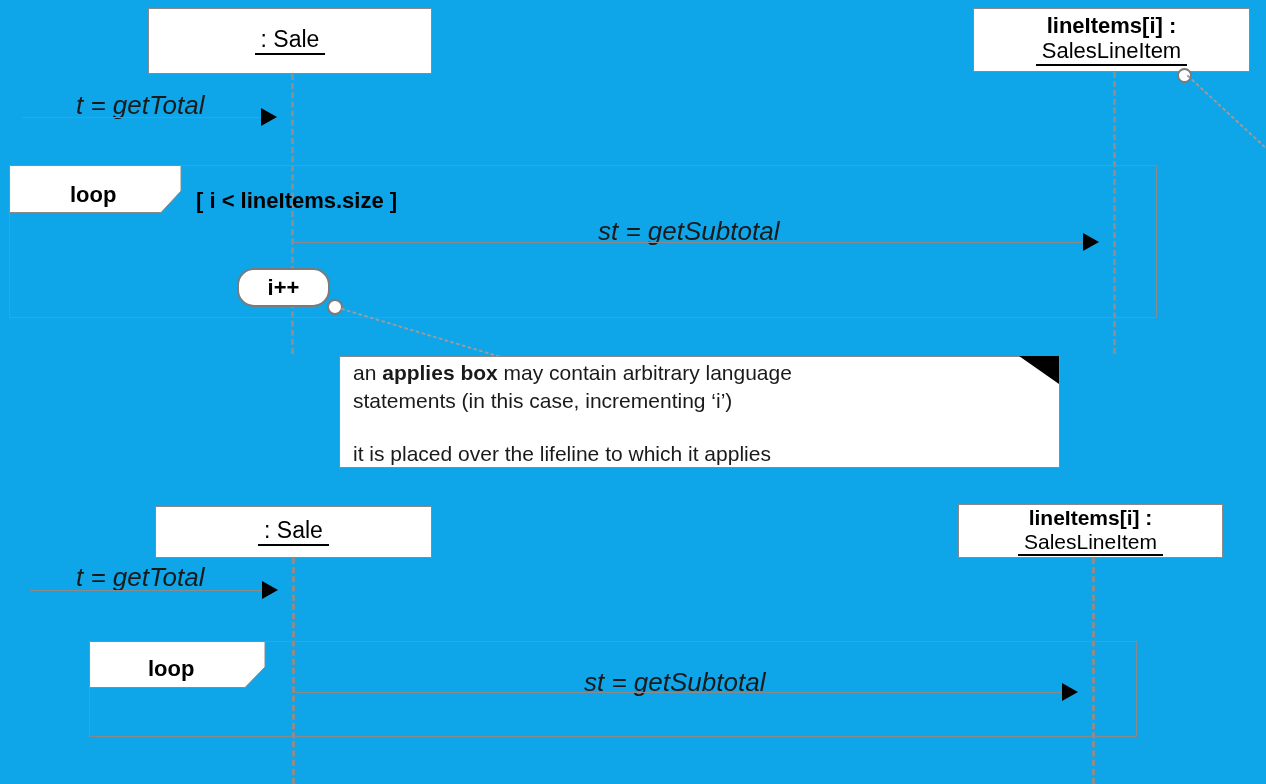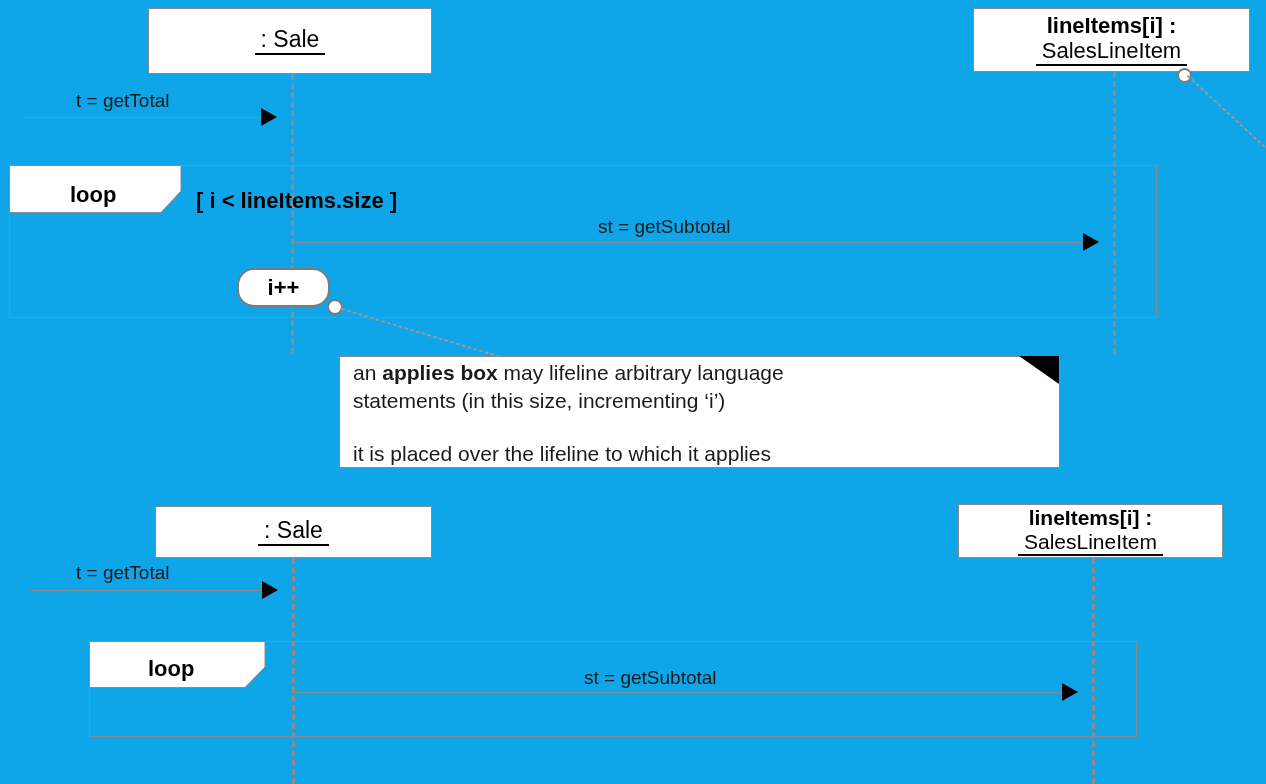--- a/index.html
+++ b/index.html
@@ -60,22 +60,23 @@
     position: absolute;
     width: 0;
     height: 0;
     border-top: 9px solid transparent;
     border-bottom: 9px solid transparent;
     border-left: 16px solid #000000;
   }
   .msg-label {
     position: absolute;
     white-space: nowrap;
-    font-size: 19px;
+    font-size: 26px;
     color: #1a1a1a;
+    font-style: italic;
   }
 
   
   .frame {
     position: absolute;
     box-sizing: border-box;
     border: 1px solid #8a8a8a;
     background: transparent;
   }
   .frame-tag {
@@ -198,23 +199,23 @@
     <span>i++</span>
   </div>
   <div class="anchor-circle" style="left:327px; top:299px; width:16px; height:16px;"></div>
   <svg class="leader" style="left:342px; top:309px; width:175px; height:56px;" viewBox="0 0 175 56">
     <line x1="0" y1="0" x2="172" y2="52" stroke="#9b9b9b" stroke-width="2" stroke-dasharray="2,4" stroke-linecap="round"></line>
   </svg>
 
   <div class="note" style="left:339px; top:356px; width:721px; height:112px;"></div>
   <div class="note-fold" style="left:1019px; top:356px;"></div>
   <div class="note-text" style="left:353px; top:360px;">
-    <span>an </span><b>applies box</b><span> may lifeline arbitrary language</span>
-  </div>
-  <div class="note-text" style="left:353px; top:388px;">statements (in this size, incrementing ‘i’)</div>
+    <span>an </span><b>applies box</b><span> may contain arbitrary language</span>
+  </div>
+  <div class="note-text" style="left:353px; top:388px;">statements (in this case, incrementing ‘i’)</div>
   <div class="note-text" style="left:353px; top:441px;">it is placed over the lifeline to which it applies</div>
 
   <div class="lifeline-box" style="left:155px; top:506px; width:277px; height:52px; font-size:23px;">
     <span class="ln underlined">: Sale</span>
   </div>
 
   <div class="lifeline" style="left:292px; top:558px; height:226px;"></div>
 
   <div class="lifeline-box" style="left:958px; top:504px; width:265px; height:54px; font-size:21px;">
     <span class="ln bold">lineItems[i] :</span>

